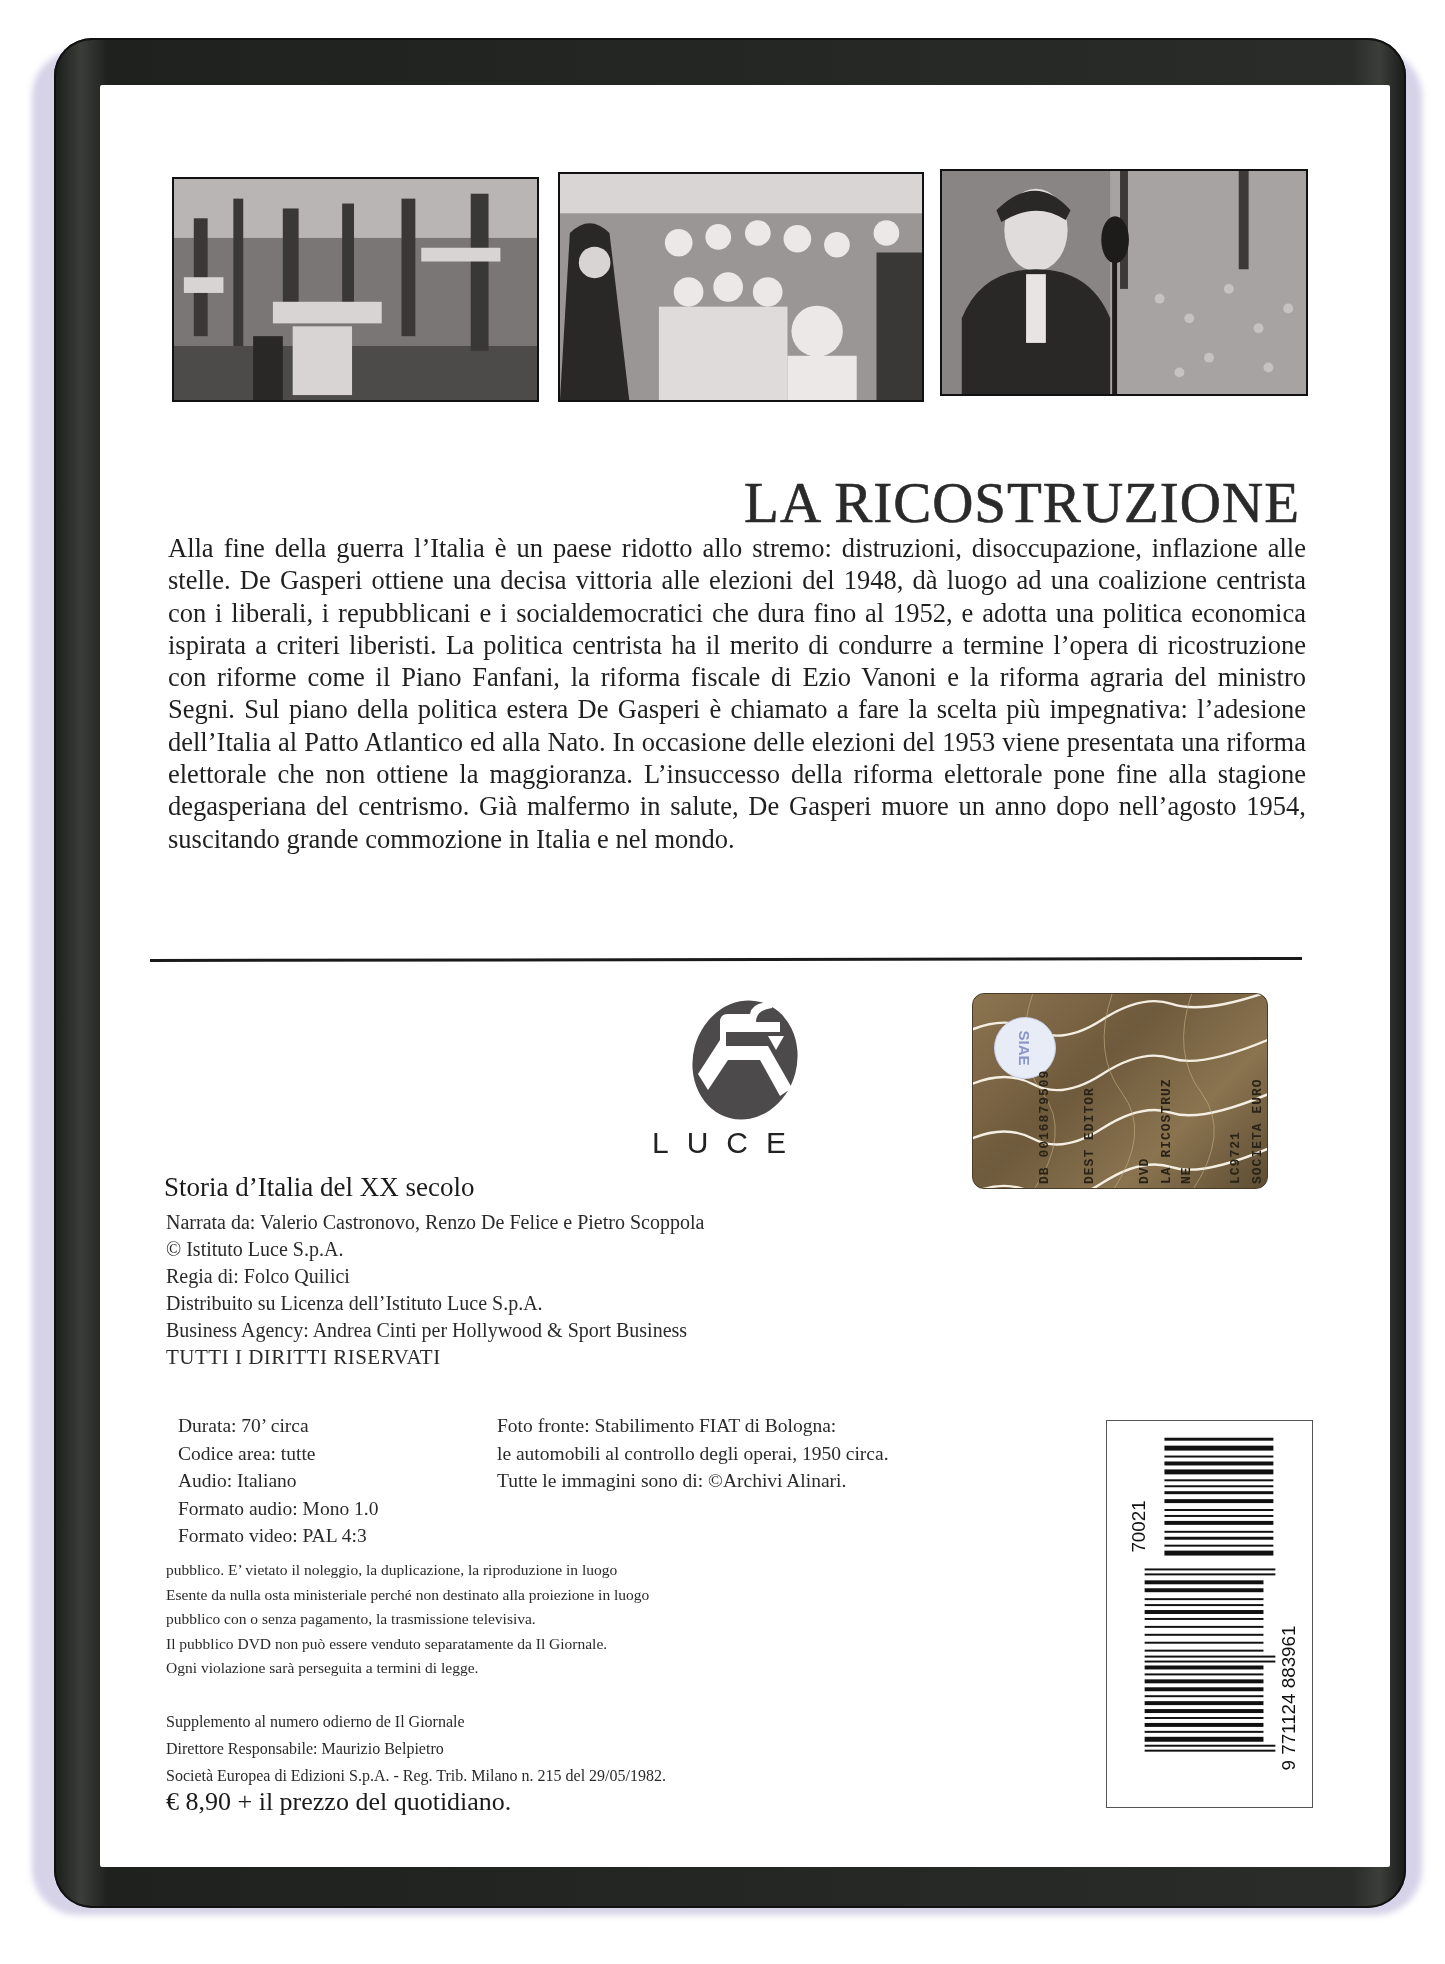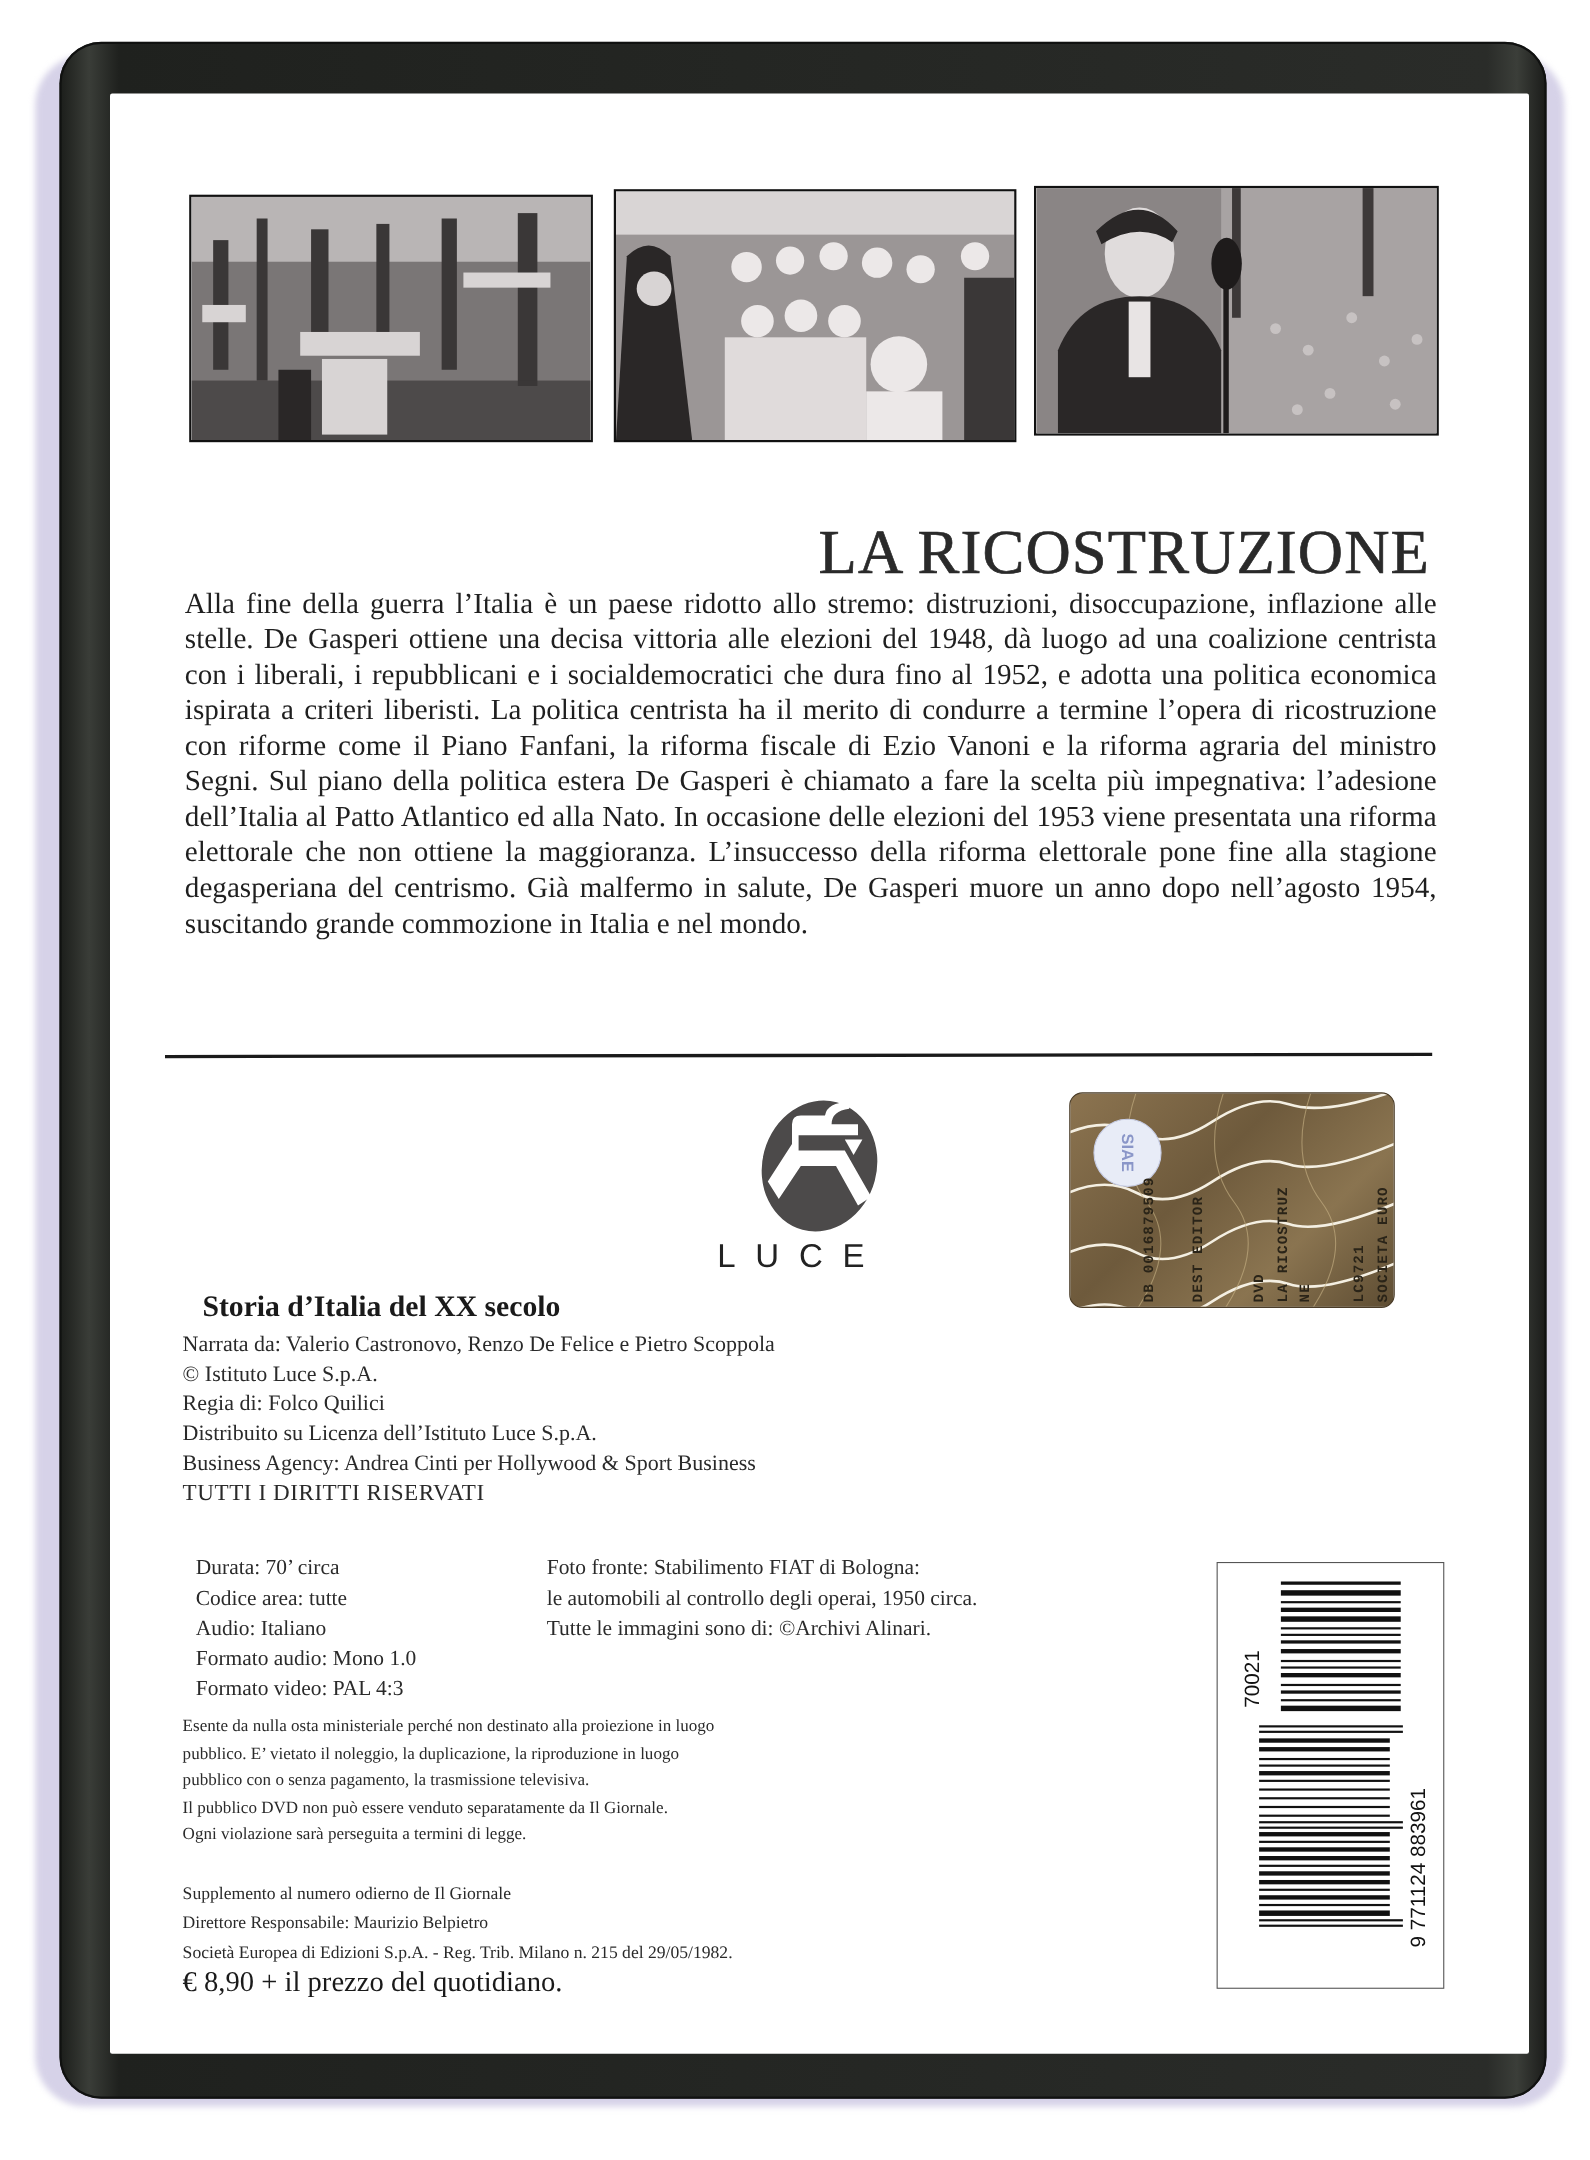--- a/index.html
+++ b/index.html
@@ -68,21 +68,21 @@
       transform: rotate(90deg);
     }
     .holo-col {
       position: absolute; top: 190px; transform-origin: left top; transform: rotate(-90deg);
       font-family: "Liberation Mono", monospace; font-size: 13px; font-weight: bold; color: #2a2418;
       white-space: nowrap; letter-spacing: 1px;
     }
 
     
     .series-title {
-      position: absolute; left: 184px; top: 1172px; font-size: 27px; font-weight: bold; color: #1a1a1a;
+      position: absolute; left: 164px; top: 1172px; font-size: 27px; font-weight: normal; color: #1a1a1a;
     }
     .credits { position: absolute; left: 166px; top: 1209px; font-size: 20px; line-height: 27px; color: #2a2a2a; }
     .credits div { white-space: nowrap; }
     .credits .caps { font-size: 21px; letter-spacing: 0.5px; }
 
     .specs { position: absolute; left: 178px; top: 1412px; font-size: 19.5px; line-height: 27.5px; color: #2a2a2a; }
     .photo-credits { position: absolute; left: 497px; top: 1412px; font-size: 19.5px; line-height: 27.5px; color: #2a2a2a; }
     .specs div, .photo-credits div { white-space: nowrap; }
 
     .legal { position: absolute; left: 166px; top: 1558px; font-size: 15.5px; line-height: 24.5px; color: #2a2a2a; }
@@ -230,22 +230,22 @@
   <div>Formato video: PAL 4:3</div>
 </div>
 
 <div class="photo-credits">
   <div>Foto fronte: Stabilimento FIAT di Bologna:</div>
   <div>le automobili al controllo degli operai, 1950 circa.</div>
   <div>Tutte le immagini sono di: ©Archivi Alinari.</div>
 </div>
 
 <div class="legal">
+  <div>pubblico. E’ vietato il noleggio, la duplicazione, la riproduzione in luogo</div>
   <div>Esente da nulla osta ministeriale perché non destinato alla proiezione in luogo</div>
-  <div>pubblico. E’ vietato il noleggio, la duplicazione, la riproduzione in luogo</div>
   <div>pubblico con o senza pagamento, la trasmissione televisiva.</div>
   <div>Il pubblico DVD non può essere venduto separatamente da Il Giornale.</div>
   <div>Ogni violazione sarà perseguita a termini di legge.</div>
 </div>
 
 <div class="publisher">
   <div>Supplemento al numero odierno de Il Giornale</div>
   <div>Direttore Responsabile: Maurizio Belpietro</div>
   <div>Società Europea di Edizioni S.p.A. - Reg. Trib. Milano n. 215 del 29/05/1982.</div>
 </div>

